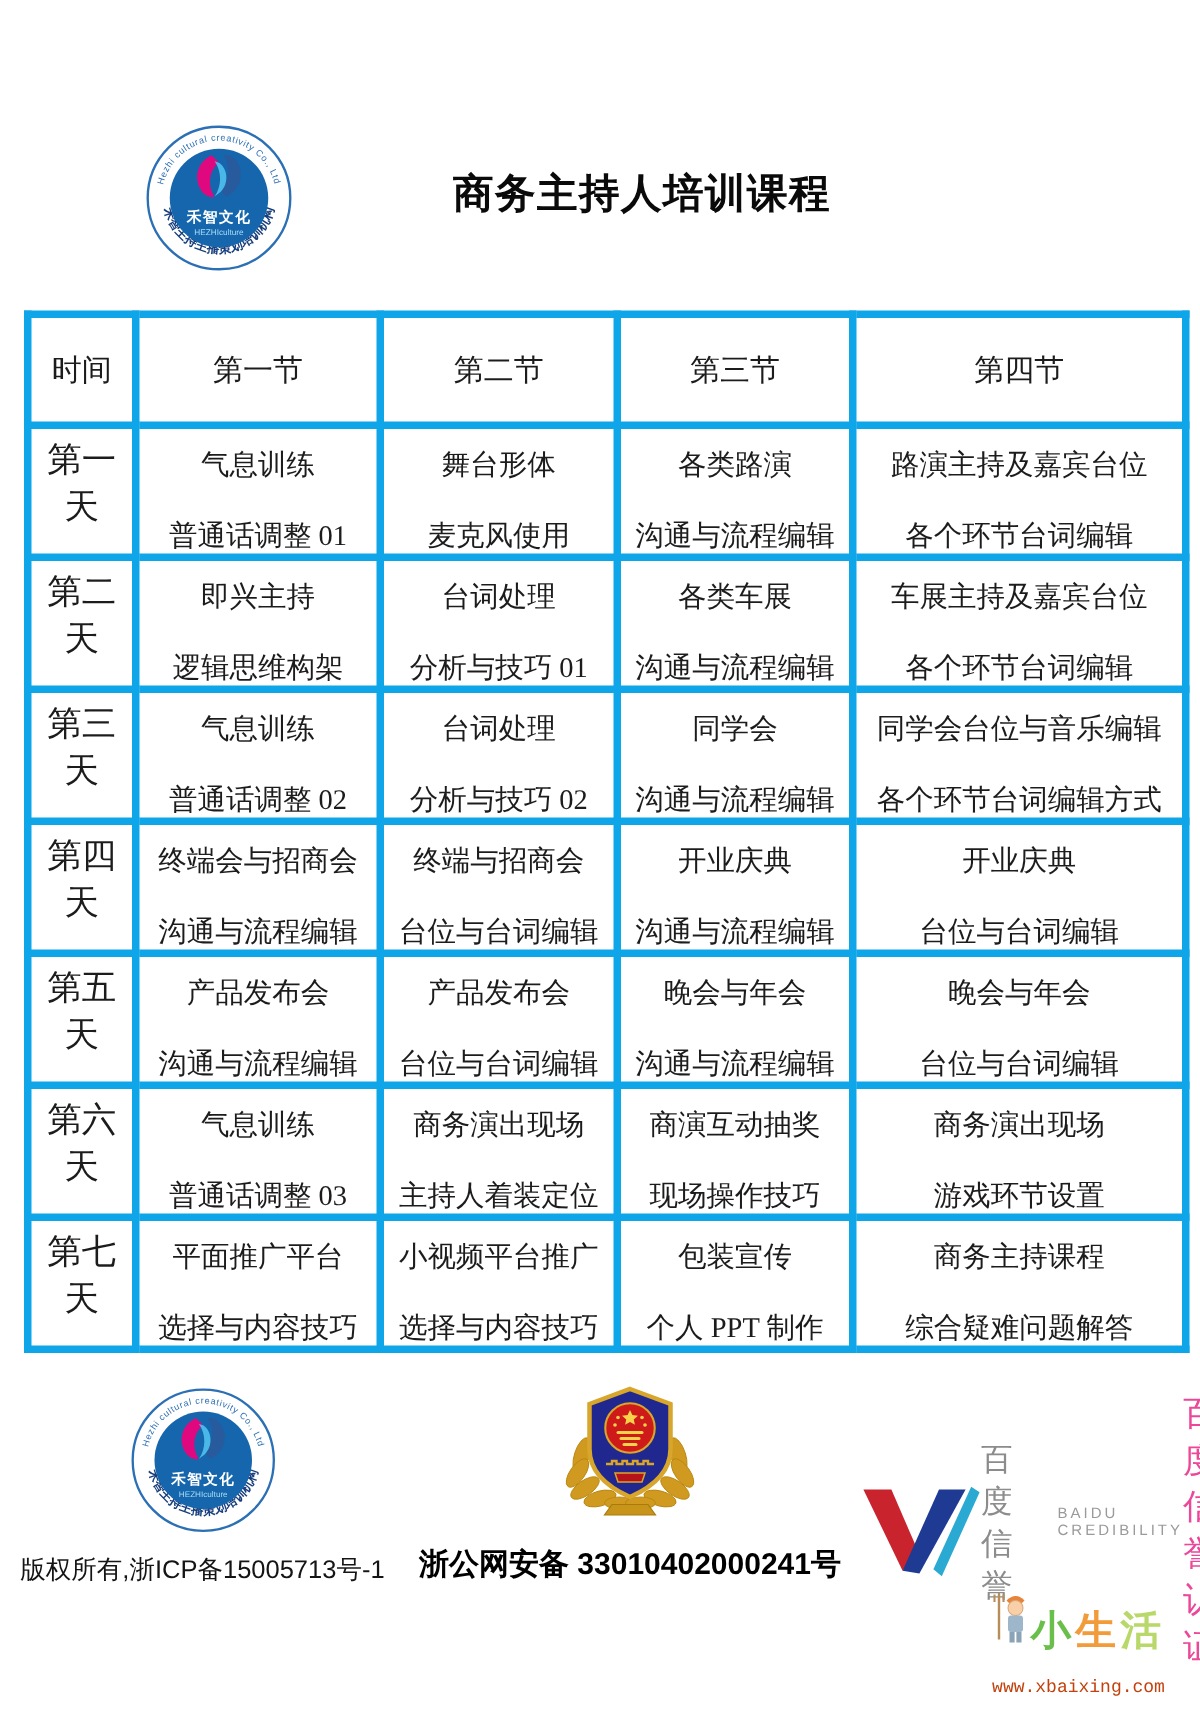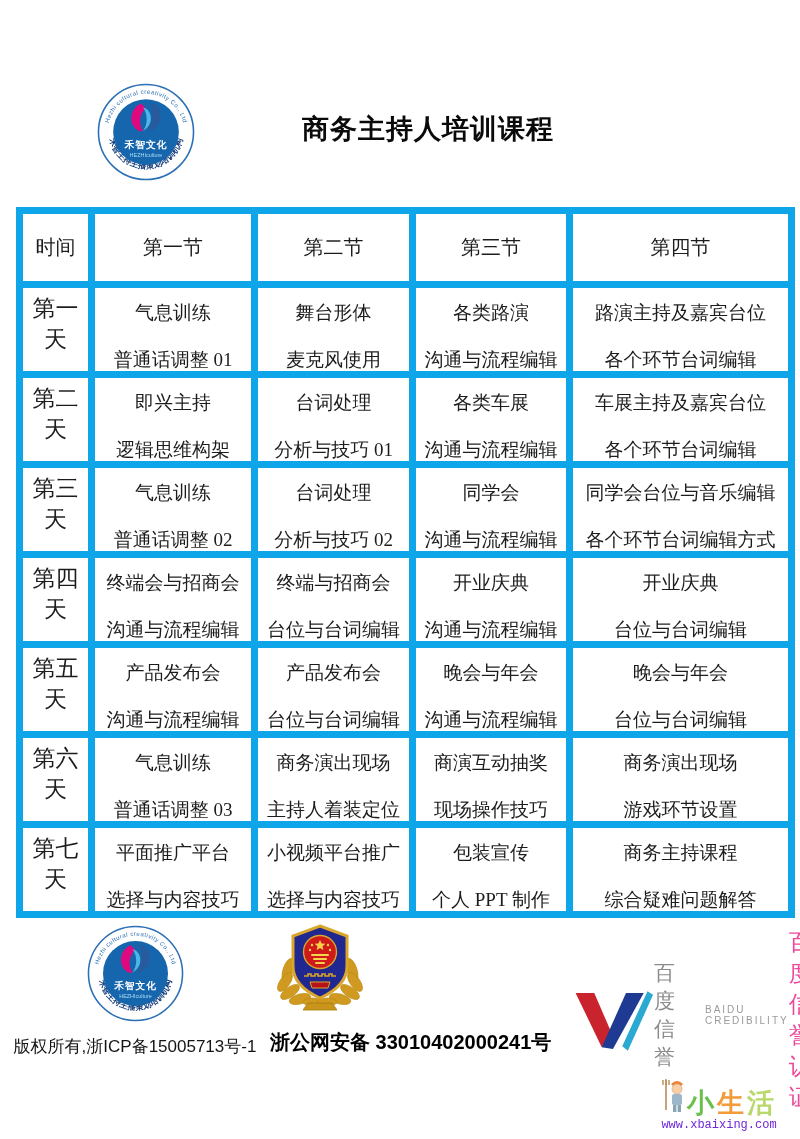--- a/index.html
+++ b/index.html
@@ -8,53 +8,53 @@
 
   
   .logo-top{position:absolute;left:97px;top:83px;width:98px;height:98px;}
   .page-title{position:absolute;left:56px;right:0;top:111px;text-align:center;
               font-size:27px;font-weight:bold;color:#0a0a0a;letter-spacing:1px;}
 
   
   .sched-wrap{position:absolute;left:16px;top:207px;width:772px;}
   table.sched{border-collapse:collapse;table-layout:fixed;width:772px;
               font-family:"Liberation Serif", serif;color:#1c1c1c;}
-  table.sched td,table.sched th{border:7px solid #0ea5e9;padding:0;margin:4px;
+  table.sched td,table.sched th{border:5px solid #0ea5e9;padding:0;margin:4px;
               text-align:center;font-weight:normal;overflow:hidden;}
   tr.hdr{height:74px;}
   tr.body-row{height:85px;}
   th.colh{font-size:20px;vertical-align:middle;}
   td.daycell{vertical-align:bottom;font-size:23px;}
   td.daycell .dayl{padding-bottom:16px;}
   td.coursecell{vertical-align:top;font-size:19px;}
   td.coursecell .l1{margin-top:13px;line-height:23px;font-family:Liberation Serif, serif;}
   td.coursecell .l2{margin-top:24px;line-height:23px;}
 
   
   .footer{position:absolute;left:0;top:915px;width:800px;display:flex;}
   .f-left{width:270px;display:flex;flex-direction:column;align-items:center;}
-  .f-center{width:300px;display:flex;flex-direction:column;}
+  .f-center{width:300px;display:flex;flex-direction:column;align-items:center;}
   .f-right{width:230px;display:flex;flex-direction:row;align-items:center;}
   .logo-bottom{width:97px;height:97px;margin-top:10px;}
   .copyright{margin-top:13px;font-size:17px;color:#141414;white-space:nowrap;}
   .badge{width:100px;height:100px;margin-top:3px;}
   .police-text{margin-top:11px;font-size:20px;font-weight:bold;color:#000;white-space:nowrap;}
   .baidu-v{width:84px;height:64px;margin-top:14px;}
   .baidu-name{font-size:21px;color:#8c8c8c;letter-spacing:6px;margin-top:2px;}
   .baidu-sub{font-size:10px;color:#9a9a9a;letter-spacing:2px;margin-top:2px;margin-left:24px;}
   .baidu-cert{font-size:23px;color:#ec4899;margin-top:12px;letter-spacing:2px;}
 
   
   .watermark{position:absolute;right:6px;bottom:7px;width:150px;text-align:center;}
   .wm-row{display:flex;align-items:flex-end;justify-content:center;}
   .wm-name{font-size:27px;font-weight:bold;line-height:30px;letter-spacing:3px;}
   .wm-name .c1{color:#6abf4b;}
   .wm-name .c2{color:#f29b3b;}
   .wm-name .c3{color:#b9d86a;}
-  .wm-url{font-size:12px;color:#6d28d9;font-family:"Liberation Mono", monospace;margin-top:0;}
+  .wm-url{font-size:12px;color:#c2410c;font-family:"Liberation Mono", monospace;margin-top:16px;}
 </style>
 </head>
 <body>
 
 <div class="logo-top">
   <svg viewBox="0 0 100 100" width="98" height="98">
     <circle cx="50" cy="50" r="48.5" fill="#ffffff" stroke="#2b6fb5" stroke-width="1.6"></circle>
     <defs>
       <path id="arcTop1" d="M 11,50 A 39,39 0 0 1 89,50"></path>
       <path id="arcBot1" d="M 13,58 A 38,38 0 0 0 87,58"></path>

